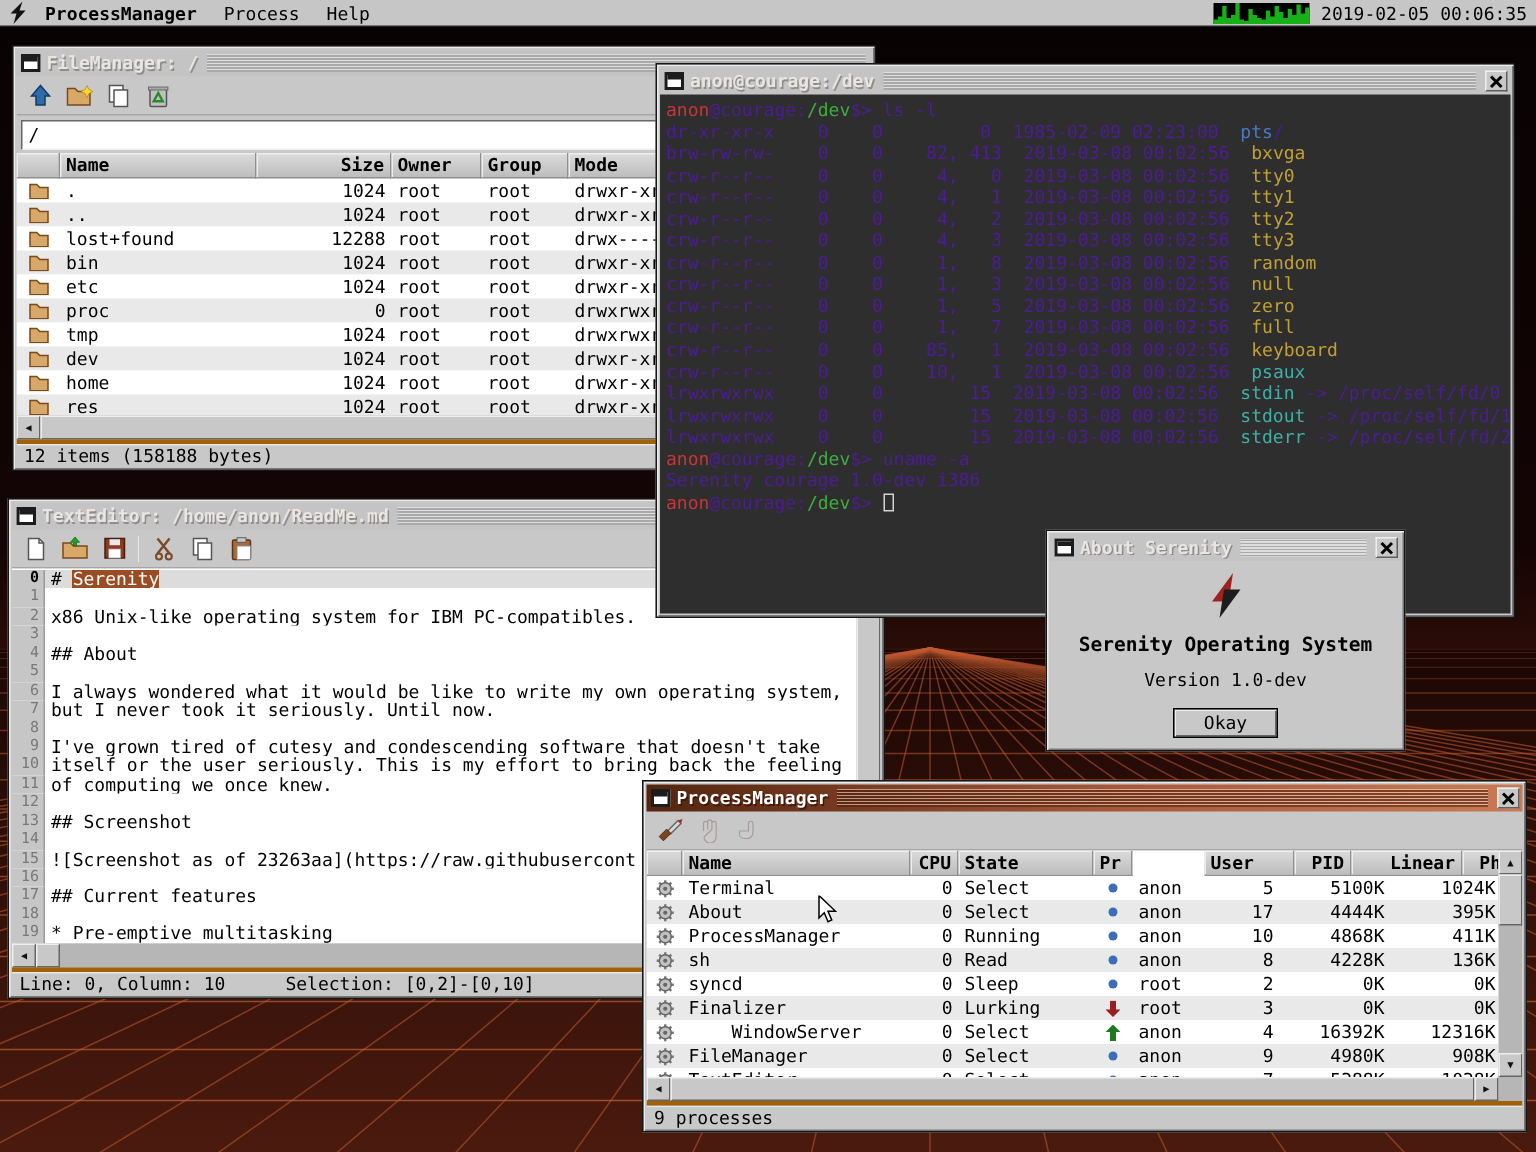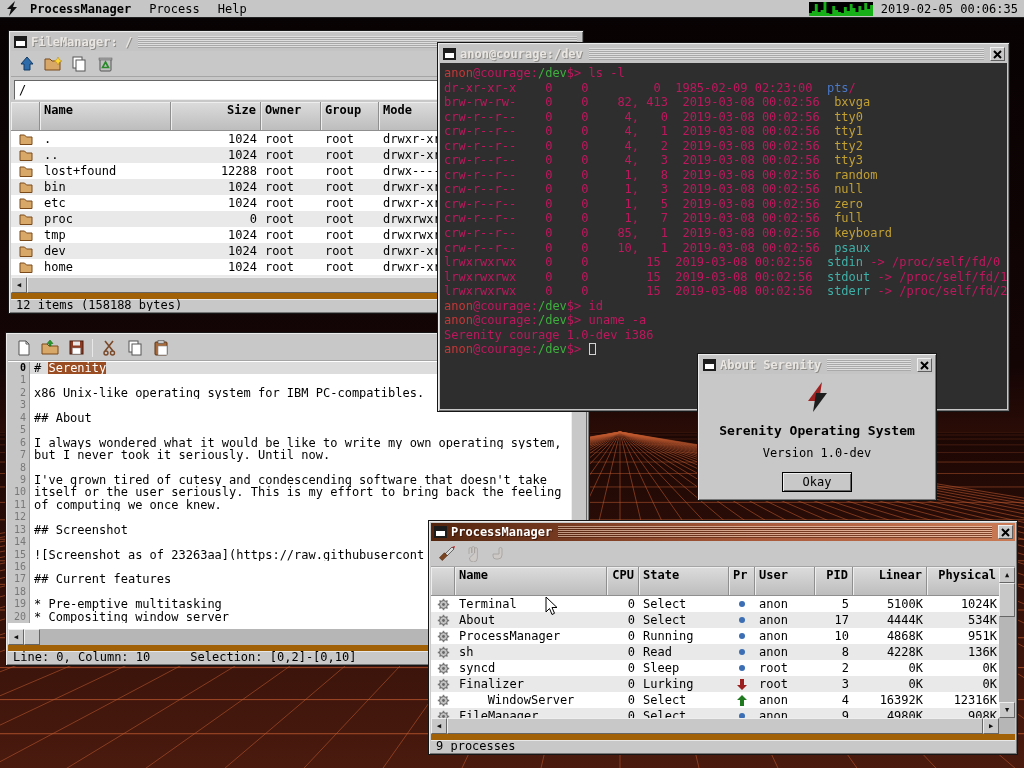--- a/index.html
+++ b/index.html
@@ -27,57 +27,57 @@
               border-color:#efefef #5f5f5f #5f5f5f #efefef; display:flex; align-items:center;
               justify-content:center; flex:0 0 auto; }
   .closebtn svg { display:block; }
 
   .toolbar { height:26px; display:flex; align-items:center; gap:6px; padding:0 6px;
              border-bottom:1px solid #a5a5a5; }
   .tbtn { width:20px; height:20px; display:flex; align-items:center; justify-content:center; }
   .tbtn.disabled { opacity:.45; filter:grayscale(.8); }
   .tsep { width:1px; height:18px; background:#8a8a8a; border-right:1px solid #e8e8e8; }
 
-  .statusbar { height:18px; border-top:6px solid #a16207; box-shadow:inset 0 1px 0 #e8e8e8;
+  .statusbar { height:18px; border-top:3px solid #a16207; box-shadow:inset 0 1px 0 #e8e8e8;
                display:flex; align-items:center; padding:0 5px; font-size:12px; }
 
   
   .vscroll { width:16px; background:#b6b6b6; display:flex; flex-direction:column; flex:0 0 auto; }
   .hscroll { height:16px; background:#b6b6b6; display:flex; flex:0 0 auto; }
   .sbtn { width:16px; height:16px; background:#c8c8c8; border:1px solid;
           border-color:#eee #666 #666 #eee; font-size:7px; line-height:14px; text-align:center;
           color:#111; flex:0 0 auto; }
   .sthumb { background:#c8c8c8; border:1px solid; border-color:#eee #666 #666 #eee; }
   .scorner { width:16px; height:16px; background:#b6b6b6; flex:0 0 auto; }
 
   
   .tablewrap { flex:1; display:flex; overflow:hidden; background:#fff; }
   .tcols { flex:1; overflow:hidden; }
-  .thead { display:flex; height:29px; }
+  .thead { display:flex; height:17px; }
   .th { background:linear-gradient(#dcdcdc,#bdbdbd); border-right:1px solid #8f8f8f;
         border-bottom:1px solid #8f8f8f; box-shadow:inset 1px 1px 0 #eee; font-weight:bold;
         padding:1px 4px 0; white-space:nowrap; overflow:hidden; flex:0 0 auto; }
   .tr { display:flex; height:16px; align-items:center; background:#fff; }
   .tr.alt { background:#e9e9e9; }
   .td { padding:0 4px; white-space:nowrap; overflow:hidden; flex:0 0 auto; }
   .num { text-align:right; }
   .cicon { display:flex; align-items:center; justify-content:center; }
 
   
   #fm { left:8px; top:30px; width:576px; height:284px; z-index:10; display:flex; flex-direction:column; }
   #fm .body { flex:1; display:flex; flex-direction:column; overflow:hidden; }
   .pathwrap { padding:3px 3px 2px; }
   .pathinput { width:100%; height:20px; border:1px solid; border-color:#666 #eee #eee #666;
                background:#fff; font:12px "DejaVu Sans Mono",monospace; padding:0 4px; outline:none; }
 
   
   #term { left:437px; top:42px; width:573px; height:370px; z-index:30; display:flex; flex-direction:column; }
   #term .tcontent { flex:1; background:rgba(8,8,8,.80); padding:3px 4px; overflow:hidden; }
   .tline { font:12px/14.55px "DejaVu Sans Mono",monospace; white-space:pre; color:#d3d3d3; }
-  .c-f{color:#be185d;} .c-r{color:#c83737;} .c-g{color:#3fae3f;} .c-y{color:#c2a032;}
+  .c-f{color:#4c1d95;} .c-r{color:#c83737;} .c-g{color:#3fae3f;} .c-y{color:#c2a032;}
   .c-b{color:#4a78c6;} .c-c{color:#3fb0a8;}
   .tcursor { display:inline-block; width:7px; height:12px; border:1px solid #d3d3d3; vertical-align:-2px; }
 
   
   #ted { left:5px; top:332px; width:585px; height:334px; z-index:20; display:flex; flex-direction:column; }
   #ted .body { flex:1; display:flex; flex-direction:column; overflow:hidden; }
   #ted .editwrap { flex:1; display:flex; overflow:hidden; background:#fff; }
   #ted .edlines { flex:1; overflow:hidden; padding-top:1px; }
   .edrow { display:flex; height:12.45px; align-items:stretch; }
   .edrow .gut { width:22px; flex:0 0 auto; background:#c6c6c6; color:#787878;
@@ -416,20 +416,25 @@
       <div class="sbtn">▶</div>
       <div class="scorner"></div>
     </div>
     <div class="statusbar">
       <span>12 items (158188 bytes)</span>
     </div>
   </div>
 </div>
 
 <div id="ted" class="window">
+  <div class="titlebar">
+    <span class="wicon"></span>
+    <span class="title">TextEditor: /home/anon/ReadMe.md</span>
+    <span class="stripes"></span>
+  </div>
   <div class="body">
     <div class="toolbar">
       <span class="tbtn">
         <svg width="14" height="16">
             <path d="M2 1 h7 l3 3 v11 H2 z" fill="#fff" stroke="#555"></path>
             <path d="M9 1 v3 h3" fill="none" stroke="#555"></path>
           </svg>
       </span>
       <span class="tbtn">
         <svg width="18" height="15">
@@ -594,21 +599,20 @@
       <div class="tline"><span class="c-f">crw-r--r--    0    0     4,   3  2019-03-08 00:02:56  </span><span class="c-y">tty3</span></div>
       <div class="tline"><span class="c-f">crw-r--r--    0    0     1,   8  2019-03-08 00:02:56  </span><span class="c-y">random</span></div>
       <div class="tline"><span class="c-f">crw-r--r--    0    0     1,   3  2019-03-08 00:02:56  </span><span class="c-y">null</span></div>
       <div class="tline"><span class="c-f">crw-r--r--    0    0     1,   5  2019-03-08 00:02:56  </span><span class="c-y">zero</span></div>
       <div class="tline"><span class="c-f">crw-r--r--    0    0     1,   7  2019-03-08 00:02:56  </span><span class="c-y">full</span></div>
       <div class="tline"><span class="c-f">crw-r--r--    0    0    85,   1  2019-03-08 00:02:56  </span><span class="c-y">keyboard</span></div>
       <div class="tline"><span class="c-f">crw-r--r--    0    0    10,   1  2019-03-08 00:02:56  </span><span class="c-c">psaux</span></div>
       <div class="tline"><span class="c-f">lrwxrwxrwx    0    0        15  2019-03-08 00:02:56  </span><span class="c-c">stdin</span><span class="c-f"> -&gt; /proc/self/fd/0</span></div>
       <div class="tline"><span class="c-f">lrwxrwxrwx    0    0        15  2019-03-08 00:02:56  </span><span class="c-c">stdout</span><span class="c-f"> -&gt; /proc/self/fd/1</span></div>
       <div class="tline"><span class="c-f">lrwxrwxrwx    0    0        15  2019-03-08 00:02:56  </span><span class="c-c">stderr</span><span class="c-f"> -&gt; /proc/self/fd/2</span></div>
-      <div class="tline"><span class="c-r">anon</span><span class="c-f">@courage:</span><span class="c-g">/dev</span><span class="c-f">$&gt; id</span></div>
       <div class="tline"><span class="c-r">anon</span><span class="c-f">@courage:</span><span class="c-g">/dev</span><span class="c-f">$&gt; uname -a</span></div>
       <div class="tline"><span class="c-f">Serenity courage 1.0-dev i386</span></div>
       <div class="tline"><span class="c-r">anon</span><span class="c-f">@courage:</span><span class="c-g">/dev</span><span class="c-f">$&gt; </span><span class="tcursor"></span></div>
     </div>
 </div>
 
 <div id="about" class="window">
   <div class="titlebar">
     <span class="wicon"></span>
     <span class="title">About Serenity</span>
@@ -662,21 +666,21 @@
       </span>
     </div>
     <div class="tablewrap">
       <div class="tcols">
         <div class="thead" id="pm-head">
             <span class="th" style="width: 24px;"></span>
             <span class="th" style="width: 152px;">Name</span>
             <span class="th num" style="width: 32px; text-align: right;">CPU</span>
             <span class="th" style="width: 90px;">State</span>
             <span class="th" style="width: 26px;">Pr</span>
-            <span class="th" style="width: 60px;">User</span>
+            <span class="th" style="width: 60px; margin-left: 48px;">User</span>
             <span class="th num" style="width: 38px; text-align: right;">PID</span>
             <span class="th num" style="width: 74px; text-align: right;">Linear</span>
             <span class="th num" style="width: 74px; text-align: right;">Physical</span>
           </div>
         <div id="pm-rows">
             <div class="tr">
               <span class="td cicon" style="width: 24px;">
                 <svg width="13" height="13">
                   <g stroke="#777" stroke-width="1.6">
                     <line x1="6.5" y1="0.8" x2="6.5" y2="12.2" transform="rotate(0 6.5 6.5)"></line>
@@ -718,21 +722,21 @@
               <span class="td num" style="width: 32px;">0</span>
               <span class="td" style="width: 90px;">Select</span>
               <span class="td cicon" style="width: 26px;">
                 <svg width="8" height="8">
                   <circle cx="4" cy="4" r="3" fill="#3b6eb4"></circle>
                 </svg>
               </span>
               <span class="td" style="width: 60px;">anon</span>
               <span class="td num" style="width: 38px;">17</span>
               <span class="td num" style="width: 74px;">4444K</span>
-              <span class="td num" style="width: 74px;">534K</span>
+              <span class="td num" style="width: 74px;">395K</span>
             </div>
             <div class="tr">
               <span class="td cicon" style="width: 24px;">
                 <svg width="13" height="13">
                   <g stroke="#777" stroke-width="1.6">
                     <line x1="6.5" y1="0.8" x2="6.5" y2="12.2" transform="rotate(0 6.5 6.5)"></line>
                     <line x1="6.5" y1="0.8" x2="6.5" y2="12.2" transform="rotate(45 6.5 6.5)"></line>
                     <line x1="6.5" y1="0.8" x2="6.5" y2="12.2" transform="rotate(90 6.5 6.5)"></line>
                     <line x1="6.5" y1="0.8" x2="6.5" y2="12.2" transform="rotate(135 6.5 6.5)"></line>
                   </g>
@@ -744,21 +748,21 @@
               <span class="td num" style="width: 32px;">0</span>
               <span class="td" style="width: 90px;">Running</span>
               <span class="td cicon" style="width: 26px;">
                 <svg width="8" height="8">
                   <circle cx="4" cy="4" r="3" fill="#3b6eb4"></circle>
                 </svg>
               </span>
               <span class="td" style="width: 60px;">anon</span>
               <span class="td num" style="width: 38px;">10</span>
               <span class="td num" style="width: 74px;">4868K</span>
-              <span class="td num" style="width: 74px;">951K</span>
+              <span class="td num" style="width: 74px;">411K</span>
             </div>
             <div class="tr alt">
               <span class="td cicon" style="width: 24px;">
                 <svg width="13" height="13">
                   <g stroke="#777" stroke-width="1.6">
                     <line x1="6.5" y1="0.8" x2="6.5" y2="12.2" transform="rotate(0 6.5 6.5)"></line>
                     <line x1="6.5" y1="0.8" x2="6.5" y2="12.2" transform="rotate(45 6.5 6.5)"></line>
                     <line x1="6.5" y1="0.8" x2="6.5" y2="12.2" transform="rotate(90 6.5 6.5)"></line>
                     <line x1="6.5" y1="0.8" x2="6.5" y2="12.2" transform="rotate(135 6.5 6.5)"></line>
                   </g>

